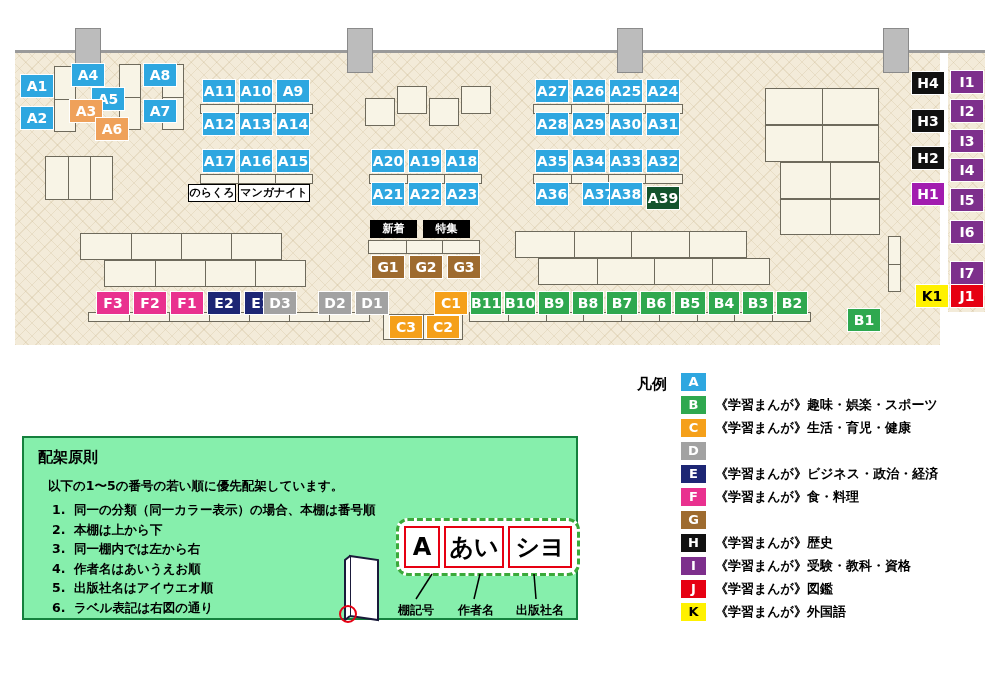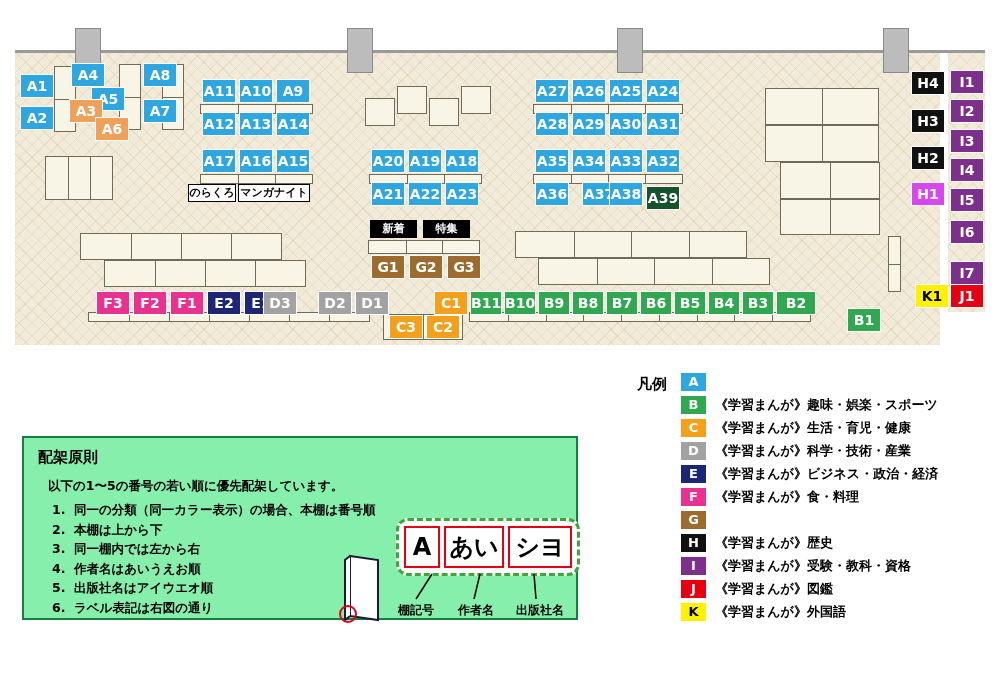--- a/index.html
+++ b/index.html
@@ -233,21 +233,21 @@
       <div class="shelf-label" style="left: 535px; top: 182px; background: rgb(46, 167, 224);">A36</div>
       <div class="shelf-label" style="left: 572px; top: 182px; background: rgb(46, 167, 224); margin-left: 10px;">A37</div>
       <div class="shelf-label" style="left: 609px; top: 182px; background: rgb(46, 167, 224);">A38</div>
       <div class="shelf-label" style="left: 646px; top: 186px; background: #14532d;">A39</div>
       <div class="shelf-label" style="left: 371px; top: 255px; background: rgb(158, 107, 47);">G1</div>
       <div class="shelf-label" style="left: 409px; top: 255px; background: rgb(158, 107, 47);">G2</div>
       <div class="shelf-label" style="left: 447px; top: 255px; background: rgb(158, 107, 47);">G3</div>
       <div class="shelf-label" style="left: 911px; top: 71px; background: rgb(17, 17, 17);">H4</div>
       <div class="shelf-label" style="left: 911px; top: 109px; background: rgb(17, 17, 17);">H3</div>
       <div class="shelf-label" style="left: 911px; top: 146px; background: rgb(17, 17, 17);">H2</div>
-      <div class="shelf-label" style="left: 911px; top: 182px; background: #d946ef;">H1</div>
+      <div class="shelf-label" style="left: 911px; top: 182px; background: #a21caf;">H1</div>
       <div class="shelf-label" style="left: 950px; top: 70px; background: rgb(125, 47, 140);">I1</div>
       <div class="shelf-label" style="left: 950px; top: 99px; background: rgb(125, 47, 140);">I2</div>
       <div class="shelf-label" style="left: 950px; top: 129px; background: rgb(125, 47, 140);">I3</div>
       <div class="shelf-label" style="left: 950px; top: 158px; background: rgb(125, 47, 140);">I4</div>
       <div class="shelf-label" style="left: 950px; top: 188px; background: rgb(125, 47, 140);">I5</div>
       <div class="shelf-label" style="left: 950px; top: 220px; background: rgb(125, 47, 140);">I6</div>
       <div class="shelf-label" style="left: 950px; top: 261px; background: rgb(125, 47, 140);">I7</div>
       <div class="shelf-label" style="left: 915px; top: 284px; background: rgb(255, 241, 0); color: rgb(0, 0, 0);">K1</div>
       <div class="shelf-label" style="left: 950px; top: 284px; background: rgb(230, 0, 18);">J1</div>
       <div class="shelf-label" style="left: 96px; top: 291px; background: rgb(233, 49, 143);">F3</div>
@@ -261,21 +261,21 @@
       <div class="shelf-label" style="left: 434px; top: 291px; background: rgb(245, 160, 26);">C1</div>
       <div class="shelf-label" style="left: 470px; top: 291px; background: rgb(47, 168, 79); width: 32px;">B11</div>
       <div class="shelf-label" style="left: 504px; top: 291px; background: rgb(47, 168, 79); width: 32px;">B10</div>
       <div class="shelf-label" style="left: 538px; top: 291px; background: rgb(47, 168, 79); width: 32px;">B9</div>
       <div class="shelf-label" style="left: 572px; top: 291px; background: rgb(47, 168, 79); width: 32px;">B8</div>
       <div class="shelf-label" style="left: 606px; top: 291px; background: rgb(47, 168, 79); width: 32px;">B7</div>
       <div class="shelf-label" style="left: 640px; top: 291px; background: rgb(47, 168, 79); width: 32px;">B6</div>
       <div class="shelf-label" style="left: 674px; top: 291px; background: rgb(47, 168, 79); width: 32px;">B5</div>
       <div class="shelf-label" style="left: 708px; top: 291px; background: rgb(47, 168, 79); width: 32px;">B4</div>
       <div class="shelf-label" style="left: 742px; top: 291px; background: rgb(47, 168, 79); width: 32px;">B3</div>
-      <div class="shelf-label" style="left: 776px; top: 291px; background: rgb(47, 168, 79); width: 40px;">B2</div>
+      <div class="shelf-label" style="left: 776px; top: 291px; background: rgb(47, 168, 79); width: 32px;">B2</div>
       <div class="shelf-label" style="left: 389px; top: 315px; background: rgb(245, 160, 26);">C3</div>
       <div class="shelf-label" style="left: 426px; top: 315px; background: rgb(245, 160, 26);">C2</div>
       <div class="shelf-label" style="left: 847px; top: 308px; background: rgb(47, 168, 79);">B1</div>
       <div class="sign white" style="left: 188px; top: 184px; width: 48px;">のらくろ</div>
       <div class="sign white" style="left: 238px; top: 184px; width: 72px;">マンガナイト</div>
       <div class="sign black" style="left: 370px; top: 220px; width: 47px;">新着</div>
       <div class="sign black" style="left: 423px; top: 220px; width: 47px;">特集</div>
     </div>
 </div>
 
@@ -287,21 +287,20 @@
     <div class="legend-row">
       <span class="swatch" style="background: rgb(47, 168, 79);">B</span>
       <span class="legend-text">《学習まんが》趣味・娯楽・スポーツ</span>
     </div>
     <div class="legend-row">
       <span class="swatch" style="background: rgb(245, 160, 26);">C</span>
       <span class="legend-text">《学習まんが》生活・育児・健康</span>
     </div>
     <div class="legend-row">
       <span class="swatch" style="background: rgb(162, 162, 162);">D</span>
-      <span class="legend-text">《学習まんが》科学・技術・産業</span>
     </div>
     <div class="legend-row">
       <span class="swatch" style="background: rgb(29, 38, 116);">E</span>
       <span class="legend-text">《学習まんが》ビジネス・政治・経済</span>
     </div>
     <div class="legend-row">
       <span class="swatch" style="background: rgb(233, 49, 143);">F</span>
       <span class="legend-text">《学習まんが》食・料理</span>
     </div>
     <div class="legend-row">

